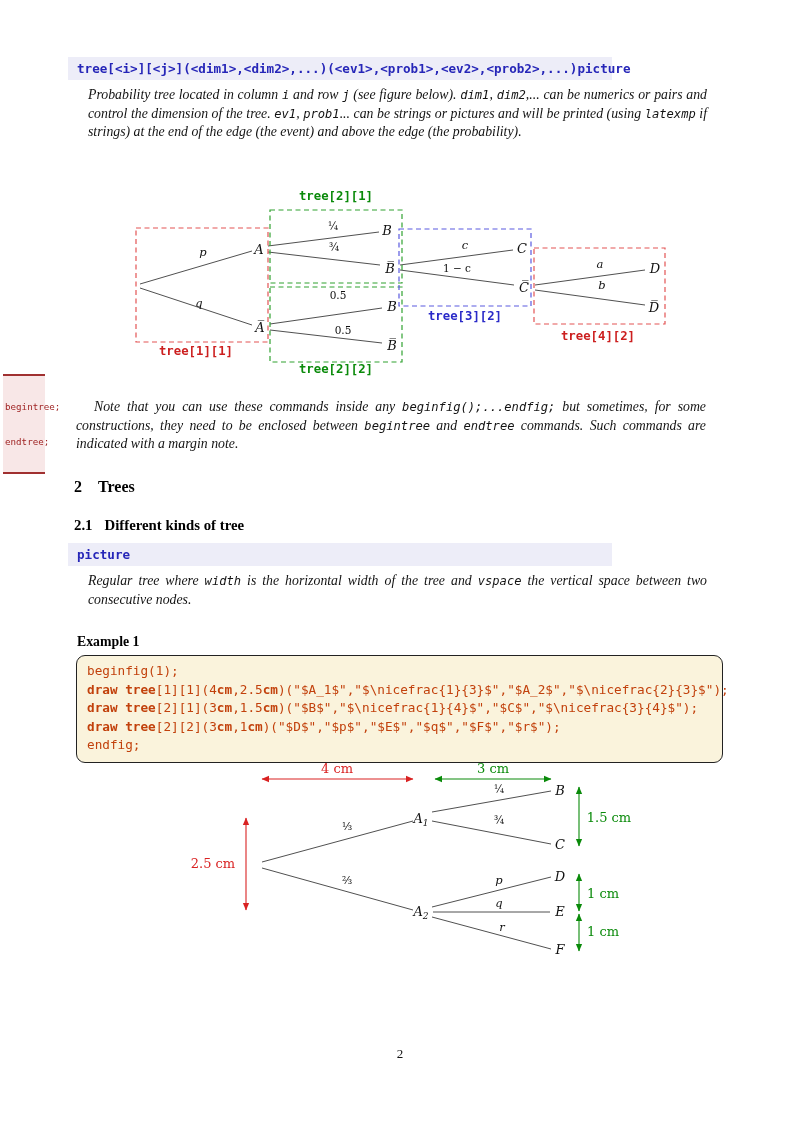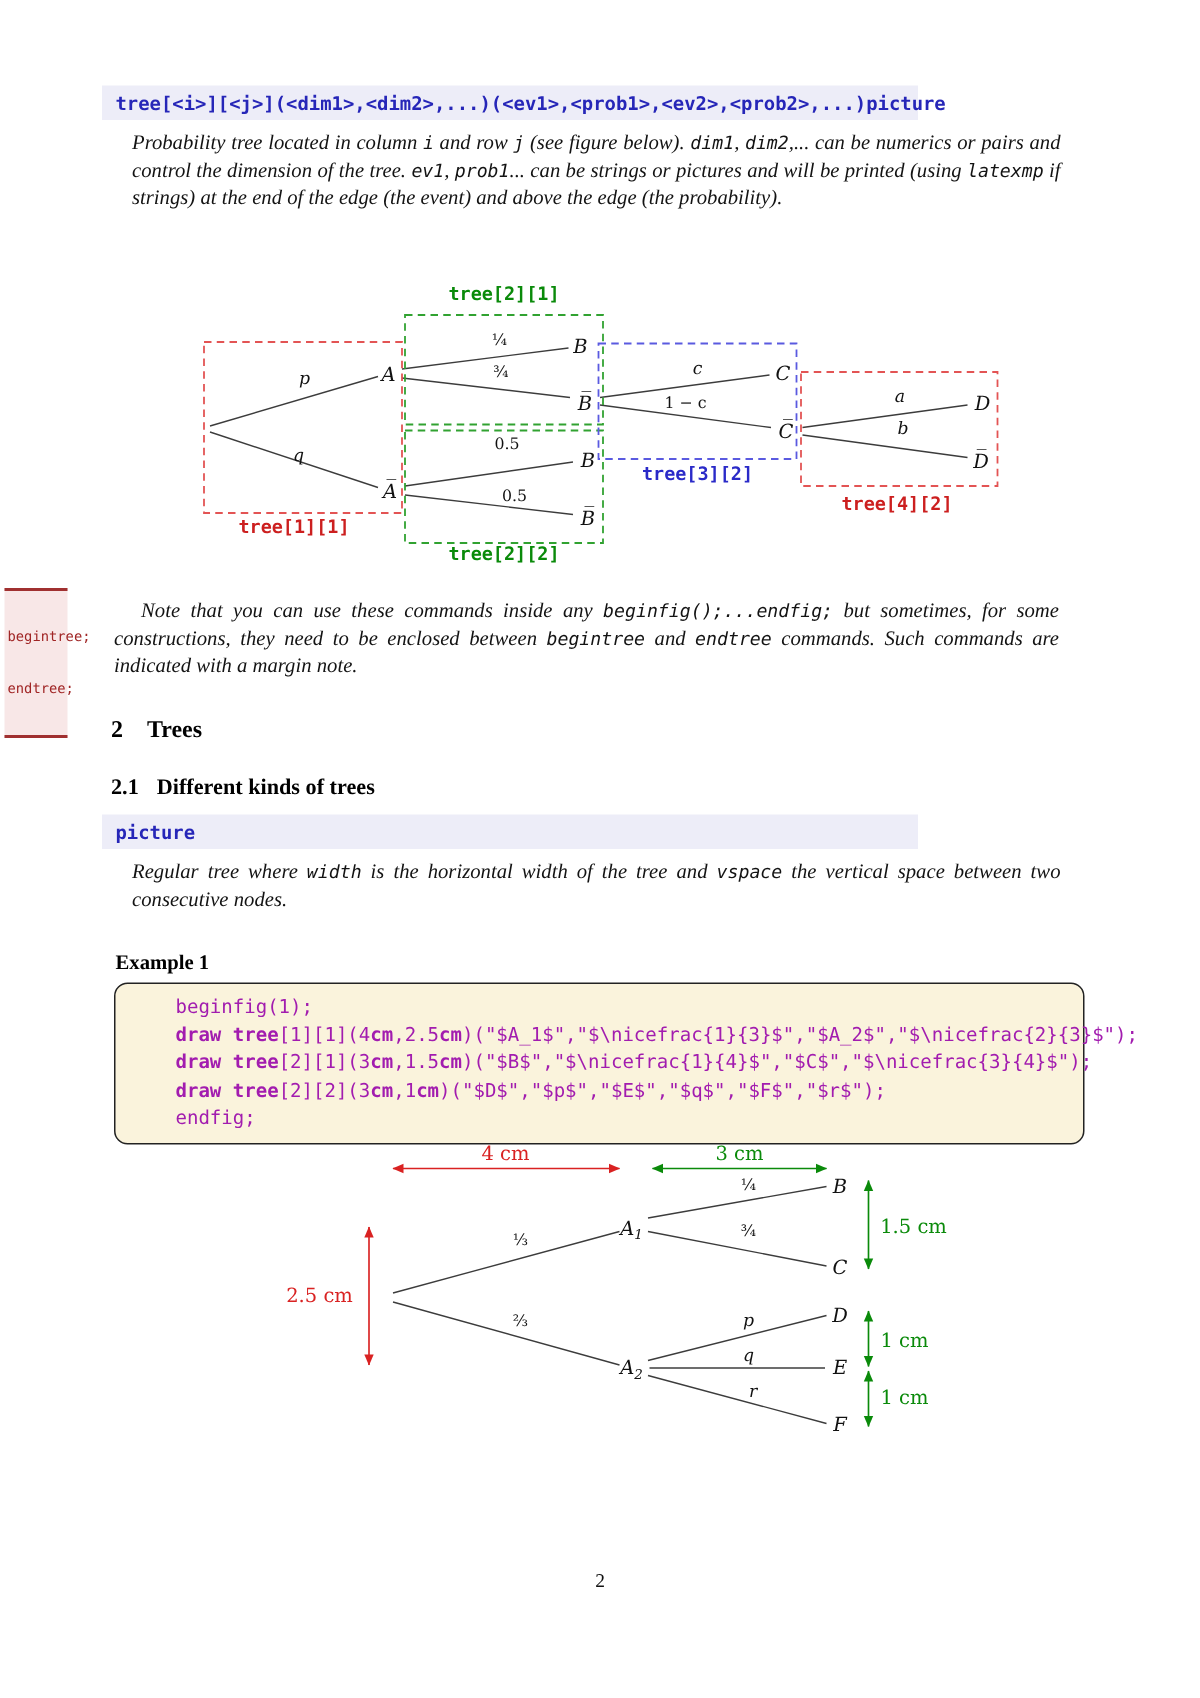--- a/index.html
+++ b/index.html
@@ -13,38 +13,38 @@
   .syntax-bar .sig,.syntax-bar .ret{font-family:"DejaVu Sans Mono", monospace;
     font-weight:bold;font-size:12.6px;color:#2626b8;white-space:pre;}
 
   
   .body-para{position:absolute;margin:0;font-size:13.8px;line-height:18.5px;
     text-align:justify;color:#131313;font-style:italic;}
   .body-para code{font-family:"DejaVu Sans Mono", monospace;font-size:0.88em;color:#131313;}
   .indent{text-indent:18px;}
 
   
-  .margin-note{position:absolute;left:3px;top:392px;width:42px;box-sizing:border-box;
+  .margin-note{position:absolute;left:3px;top:374px;width:42px;box-sizing:border-box;
     background:#f8e7e7;border-top:2px solid #a03030;border-bottom:2px solid #a03030;
     padding:2px 2px;font-family:"DejaVu Sans Mono", monospace;font-size:9.2px;
     line-height:11.5px;color:#a02525;white-space:pre;}
 
   
   .sec-title{position:absolute;left:74px;top:478px;font-size:16px;font-weight:bold;color:#000;}
   .sec-title .num{margin-right:16px;}
   .subsec-title{position:absolute;left:74px;top:517px;font-size:14.8px;font-weight:bold;color:#000;}
   .subsec-title .num{margin-right:12px;}
   .example-label{position:absolute;left:77px;top:634px;font-size:13.8px;font-weight:bold;color:#000000;}
 
   
   .code-box{position:absolute;left:76px;top:655px;width:647px;box-sizing:border-box;
     background:#faf3dc;border:1.5px solid #222222;border-radius:9px;
     padding:6px 10px 7px 10px;overflow:visible;}
   .code-line{font-family:"DejaVu Sans Mono", monospace;font-size:12.7px;line-height:18.6px;
-    color:#a21caf;white-space:pre;margin-left:30px;}
+    color:#c2410c;white-space:pre;}
   .code-line b{font-weight:bold;}
 
   
   .fig{position:absolute;}
   .fig text{user-select:none;}
   .nlab{font-family:"DejaVu Serif", serif;font-style:italic;font-size:13px;fill:#111;text-anchor:middle;}
   .elab{font-family:"DejaVu Serif", serif;font-style:italic;font-size:11.5px;fill:#111;text-anchor:middle;}
   .flab{font-family:"DejaVu Serif", serif;font-size:10.5px;fill:#111;text-anchor:middle;}
   .blab{font-family:"DejaVu Sans Mono", monospace;font-weight:bold;font-size:12.3px;text-anchor:middle;}
   .blab.red{fill:#cc1f1f;}  .blab.green{fill:#0a8a0a;}  .blab.blue{fill:#2a2ac8;}
@@ -126,21 +126,21 @@
     <div>endtree;</div>
   </div>
 
   <p class="body-para indent" style="left:76px;top:398px;width:630px;">Note that you can use these commands inside any <code>beginfig();...endfig;</code> but sometimes, for some constructions, they need to be enclosed between <code>begintree</code> and <code>endtree</code> commands. Such commands are indicated with a margin note.</p>
 
   <div class="sec-title">
     <span class="num">2</span><span>Trees</span>
   </div>
 
   <div class="subsec-title">
-    <span class="num">2.1</span><span>Different kinds of trees</span>
+    <span class="num">2.1</span><span>Different kinds of tree</span>
   </div>
 
   <div class="syntax-bar" style="top:543px;">
     <span class="ret">picture</span>
   </div>
 
   <p class="body-para" style="left:88px;top:572px;width:619px;">Regular tree where <code>width</code> is the horizontal width of the tree and <code>vspace</code> the vertical space between two consecutive nodes.</p>
 
   <div class="example-label">Example 1</div>
 

